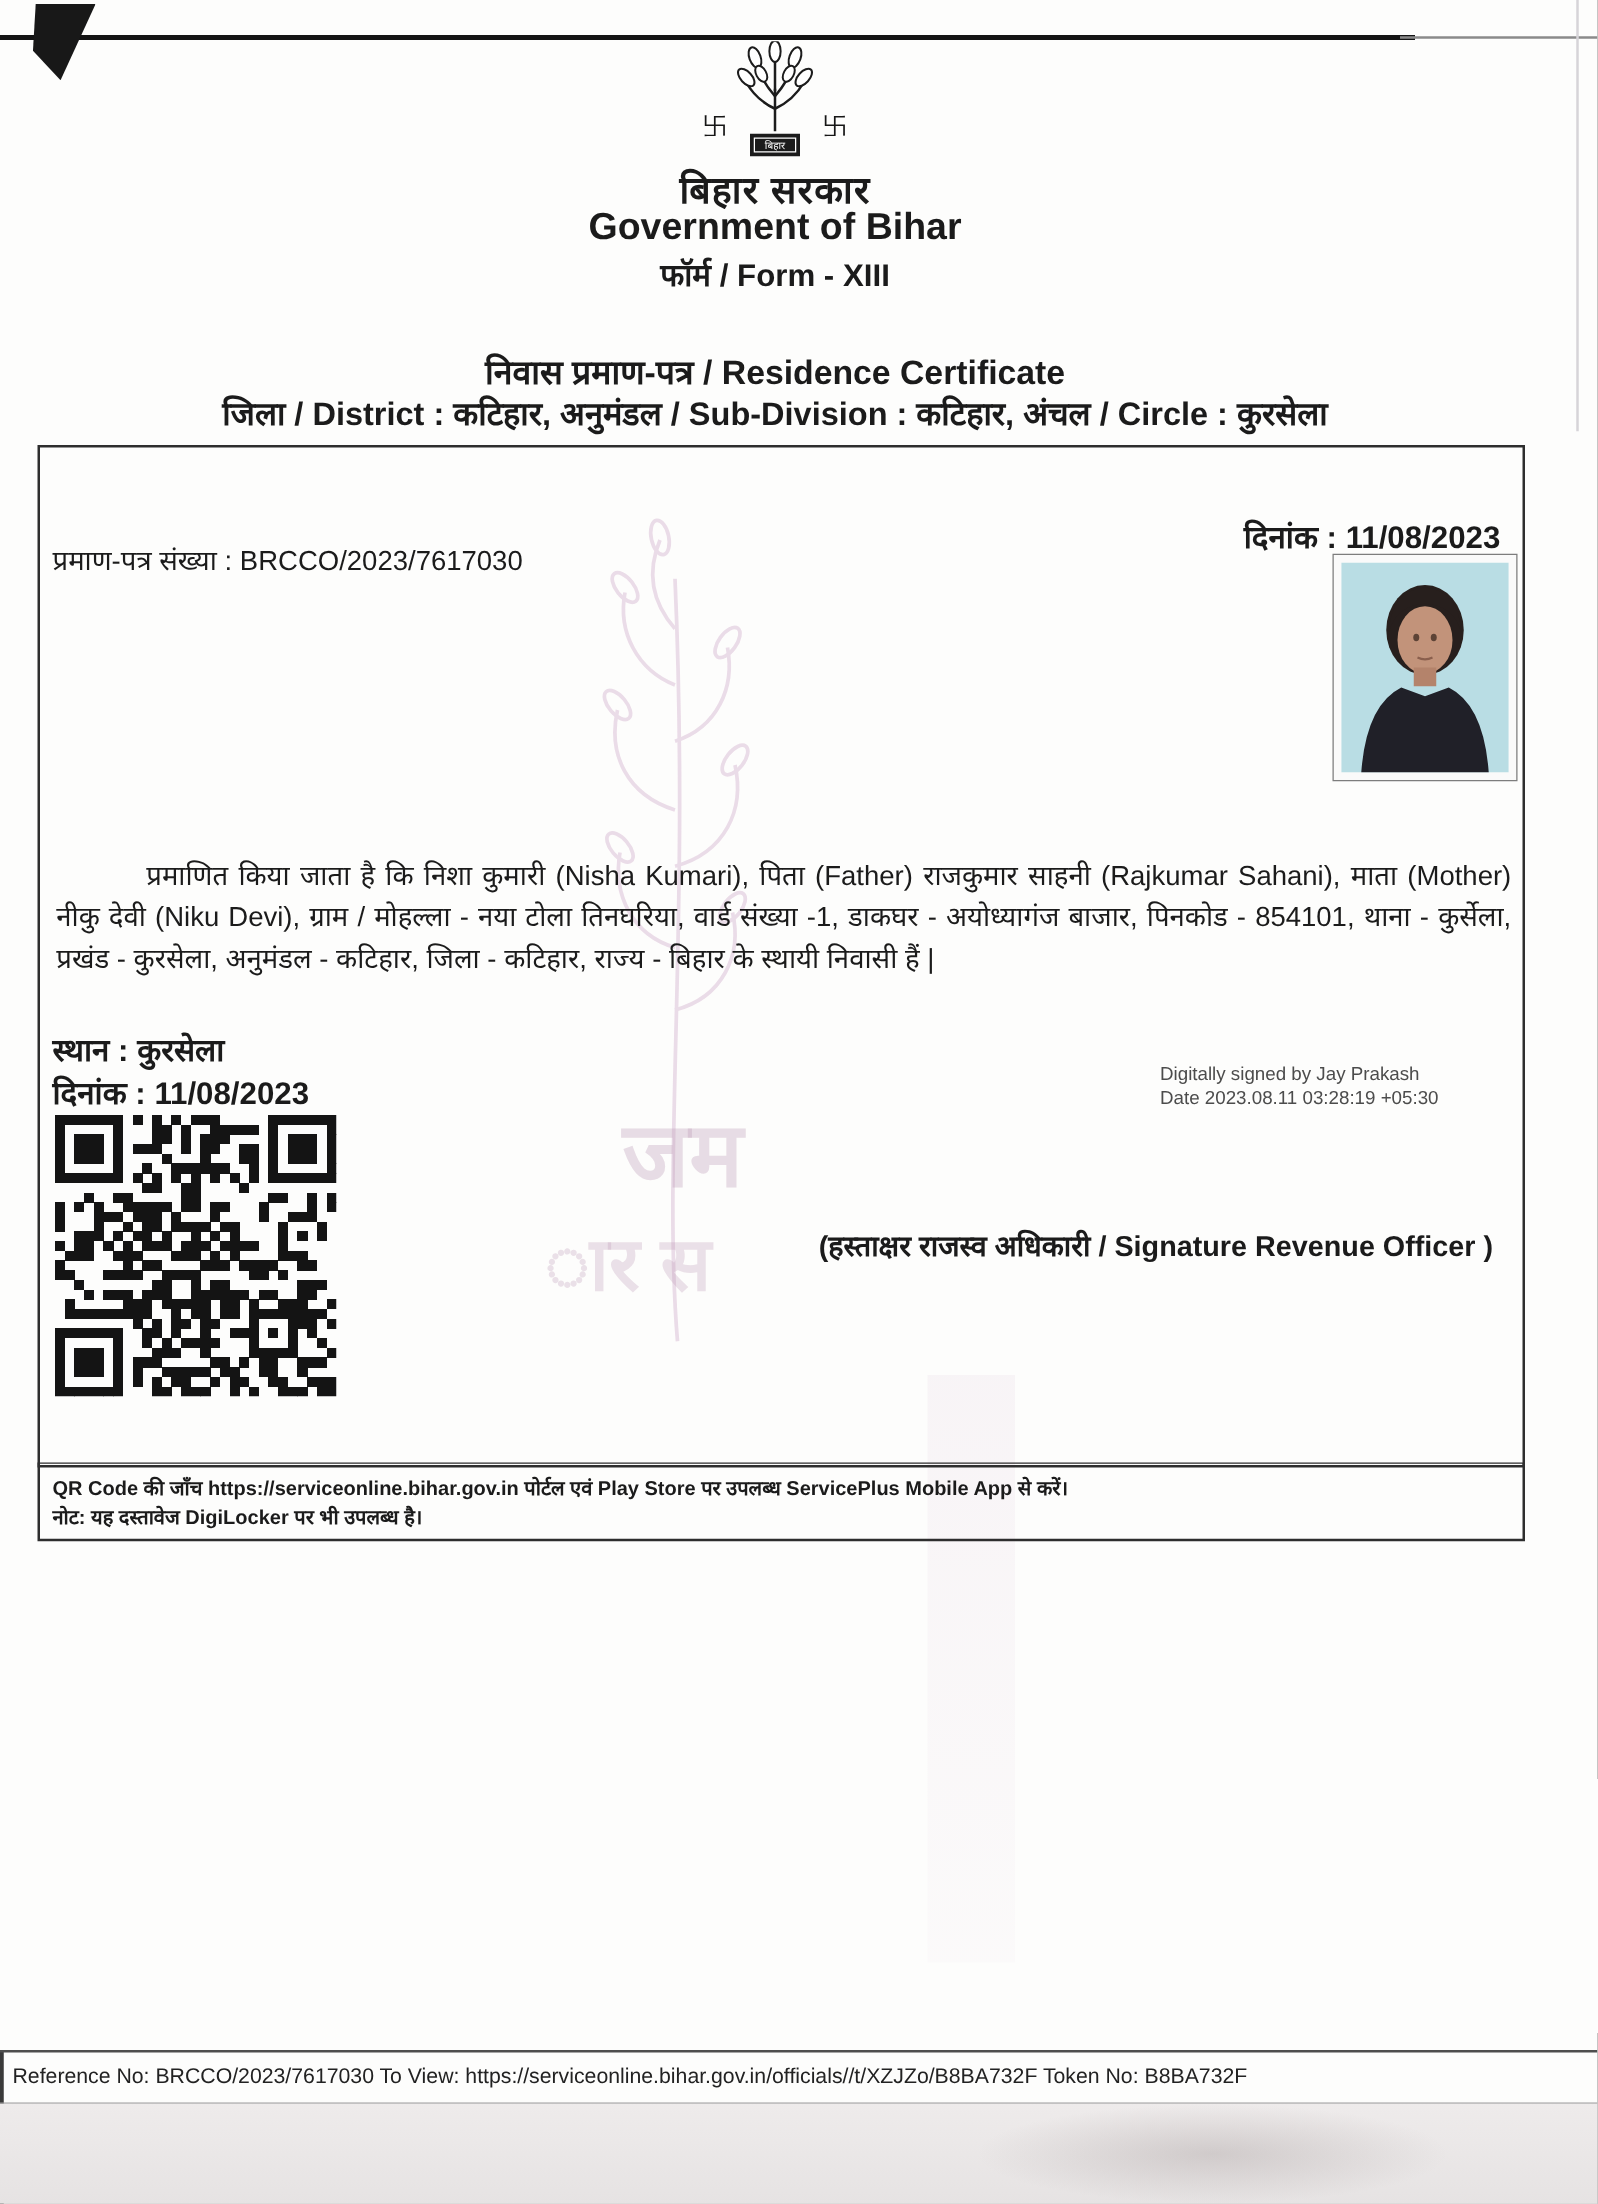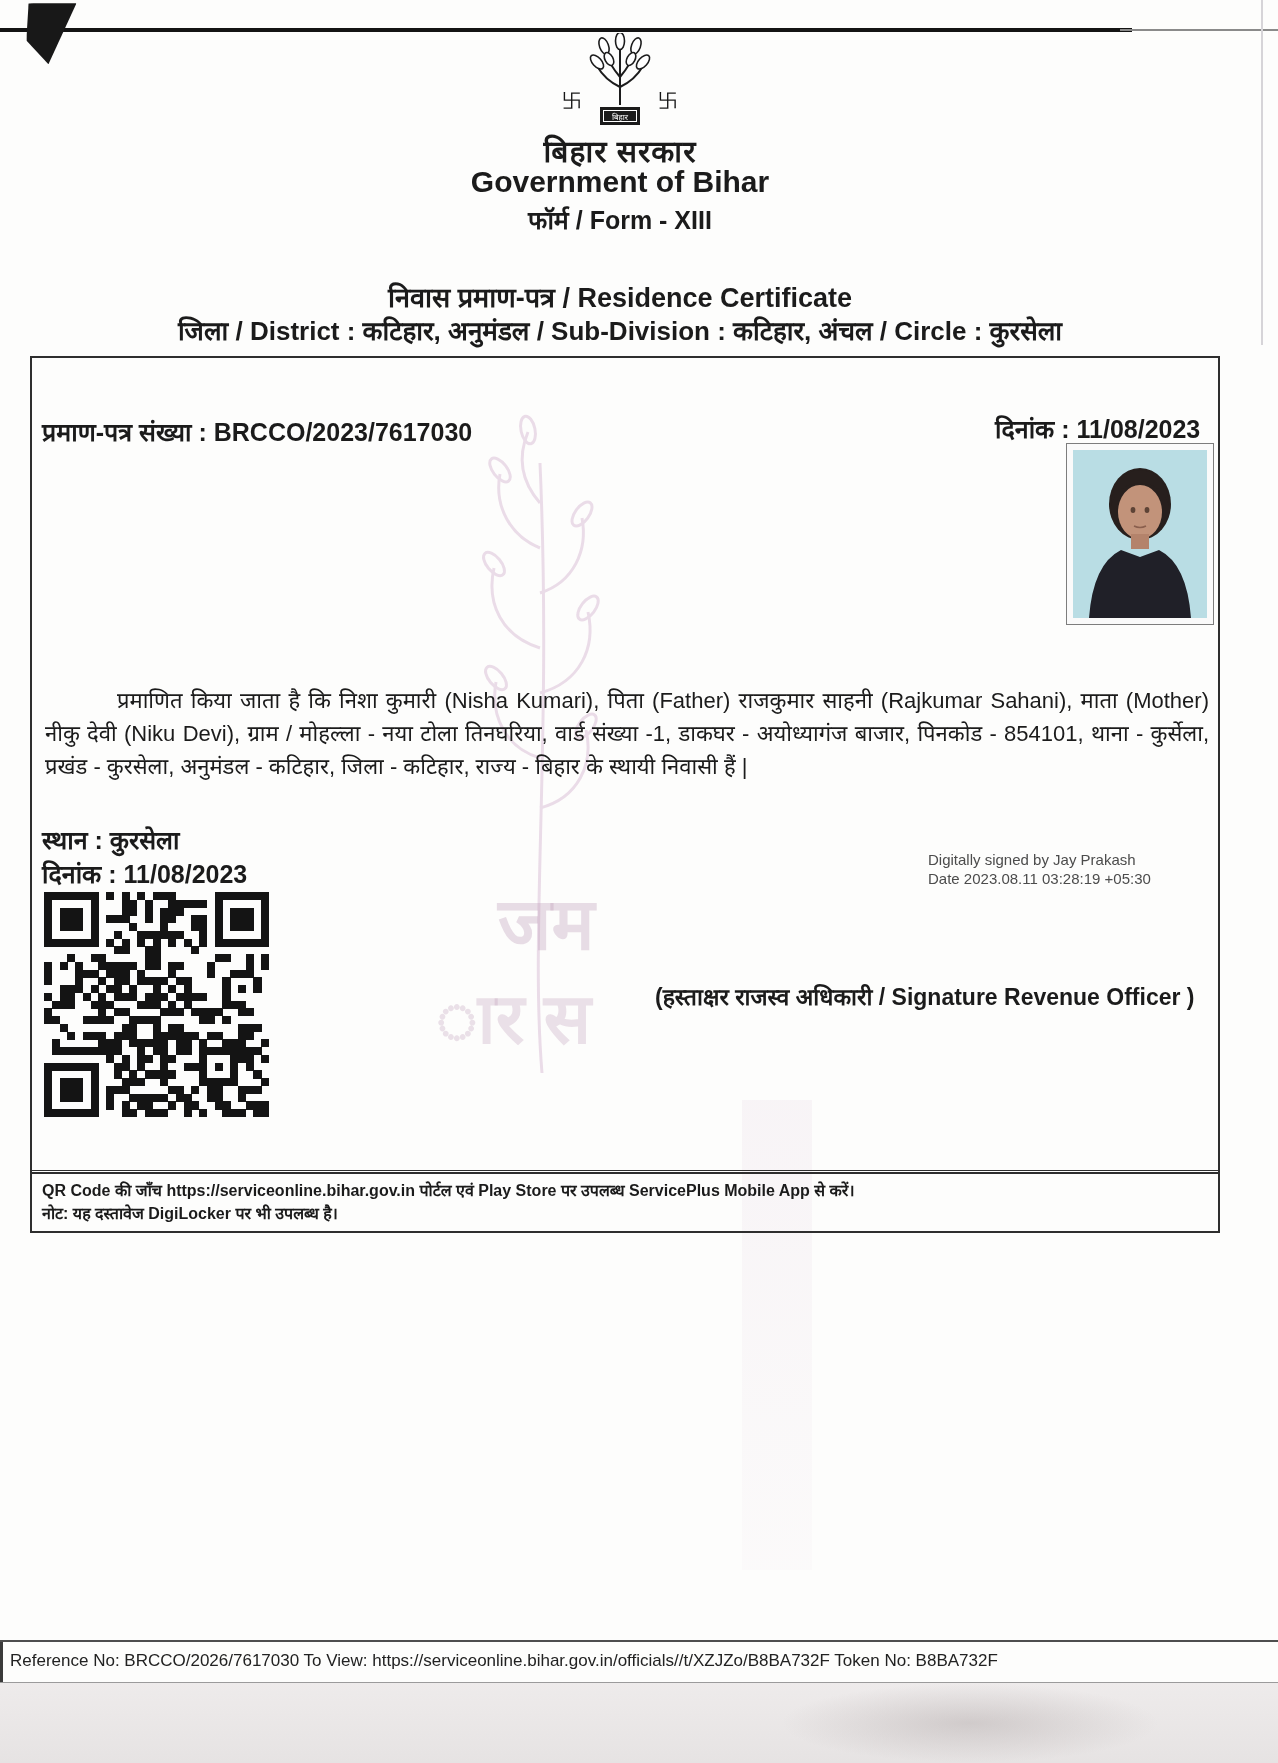--- a/index.html
+++ b/index.html
@@ -20,21 +20,21 @@
   
   .header{left:0;top:0;width:1240px;text-align:center;}
   .hindi-gov{top:130px;font-size:30px;font-weight:600;letter-spacing:1px;}
   .eng-gov{top:165px;font-size:30px;font-weight:700;}
   .form-line{top:202px;font-size:25px;font-weight:700;}
   .cert-title{top:278px;font-size:27px;font-weight:700;}
   .district-line{top:312px;font-size:26px;font-weight:700;}
   
   .main-box{left:30px;top:356px;width:1186px;height:814px;border:2px solid #2e2e2e;}
   .qr-info-box{left:30px;top:1170px;width:1186px;height:60px;border:2px solid #2e2e2e;border-top:1px solid #2e2e2e;}
-  .cert-number{left:42px;top:414px;font-size:25px;font-weight:700;}
+  .cert-number{left:42px;top:432px;font-size:22px;font-weight:400;}
   .issue-date{left:995px;top:411px;font-size:25px;font-weight:700;}
   .photo-frame{left:1066px;top:443px;width:146px;height:180px;background:#fafafa;
     border:1px solid #7d7d7d;display:flex;align-items:center;justify-content:center;}
   .body-par{left:45px;top:684px;width:1164px;font-size:22px;font-weight:400;
     line-height:33px;text-align:justify;text-indent:72px;}
   .place-line{left:42px;top:822px;font-size:25px;font-weight:700;}
   .date-line{left:42px;top:856px;font-size:25px;font-weight:700;}
   .digital-sig{left:928px;top:850px;width:280px;font-size:15px;line-height:19px;color:#4c4c4c;}
   .qr-code{left:44px;top:892px;width:225px;height:225px;}
   .sig-caption{left:655px;top:980px;width:560px;font-size:23px;font-weight:700;}
@@ -45,21 +45,21 @@
   .footer-ref{left:10px;top:1651px;font-size:17px;font-weight:500;color:#222;}
   .footer-rule2{left:0;top:1682px;width:1278px;height:1px;background:#9b9b9b;}
   .footer-band{left:0;top:1683px;width:1278px;height:80px;
     background:linear-gradient(180deg,#eeebeb,#e6e3e3);}
   .footer-blob{left:780px;top:1683px;width:380px;height:80px;
     background:radial-gradient(ellipse at center,rgba(160,150,150,.35),rgba(160,150,150,0) 70%);}
   
   .wm{pointer-events:none;}
   .wm-plant{left:430px;top:408px;opacity:.9;}
   .wm-text1{left:498px;top:872px;font-size:72px;font-weight:700;color:rgba(188,152,180,.32);}
-  .wm-text2{left:436px;top:968px;font-size:70px;font-weight:700;color:rgba(188,152,180,.28);text-align:center;}
+  .wm-text2{left:436px;top:968px;font-size:60px;font-weight:700;color:rgba(188,152,180,.28);text-align:center;}
   .wm-streak{left:742px;top:1100px;width:70px;height:470px;
     background:linear-gradient(180deg,rgba(216,190,212,.14),rgba(216,190,212,.05));}
   svg text{font-family:"Liberation Sans","DejaVu Sans",sans-serif;}
 </style>
 </head>
 <body>
 
 <div id="page">
 
   <div class="abs top-scan-line"></div>
@@ -574,18 +574,18 @@
         <rect x="217.24" y="217.24" width="8.06" height="8.06"></rect>
       </svg></div>
 
   <div class="abs sig-caption">(हस्ताक्षर राजस्व अधिकारी / Signature Revenue Officer )</div>
 
   <div class="abs qr-info-box"></div>
   <div class="abs qr-line1">QR Code की जाँच https://serviceonline.bihar.gov.in पोर्टल एवं Play Store पर उपलब्ध ServicePlus Mobile App से करें।</div>
   <div class="abs qr-line2">नोट: यह दस्तावेज DigiLocker पर भी उपलब्ध है।</div>
 
   <div class="abs footer-rule1"></div>
-  <div class="abs footer-ref">Reference No: BRCCO/2026/7617030 To View: https://serviceonline.bihar.gov.in/officials//t/XZJZo/B8BA732F Token No: B8BA732F</div>
+  <div class="abs footer-ref">Reference No: BRCCO/2023/7617030 To View: https://serviceonline.bihar.gov.in/officials//t/XZJZo/B8BA732F Token No: B8BA732F</div>
   <div class="abs footer-rule2"></div>
   <div class="abs footer-band"></div>
   <div class="abs footer-blob"></div>
 
 </div>
 
 </body></html>

